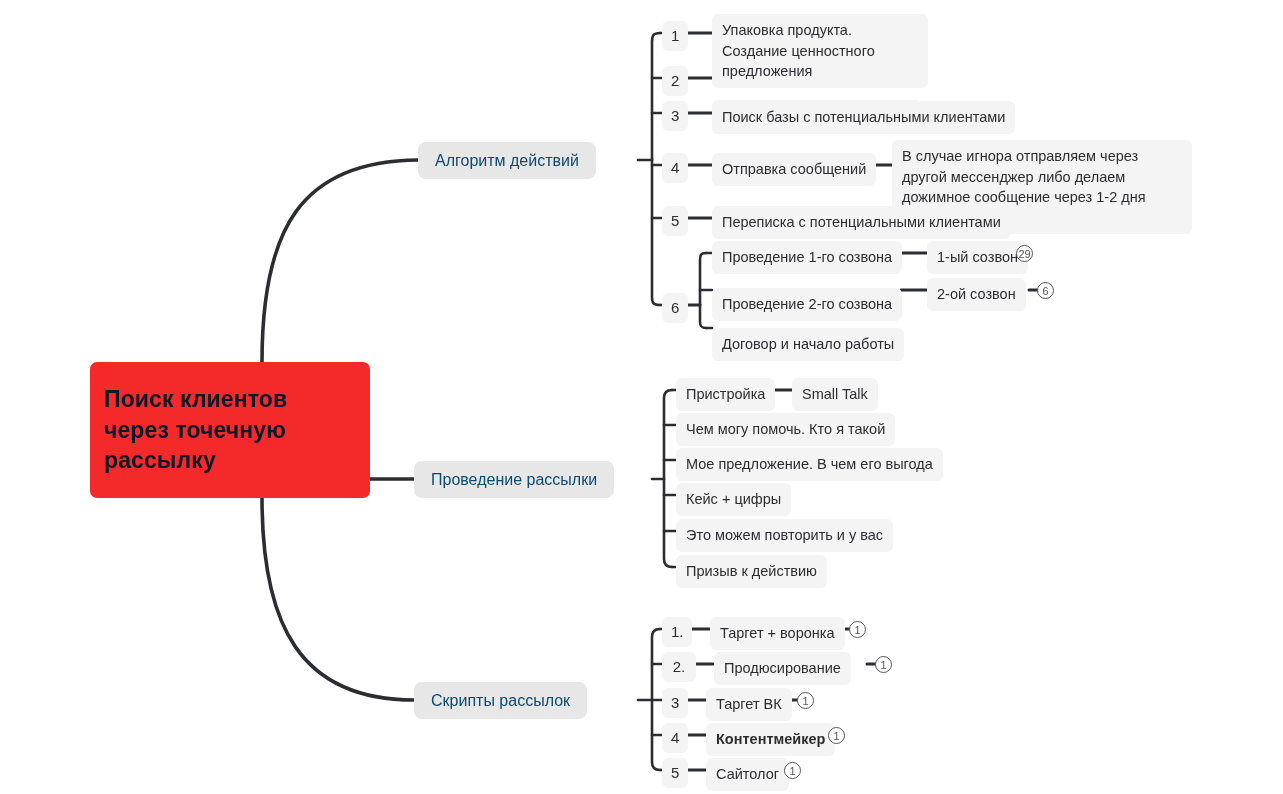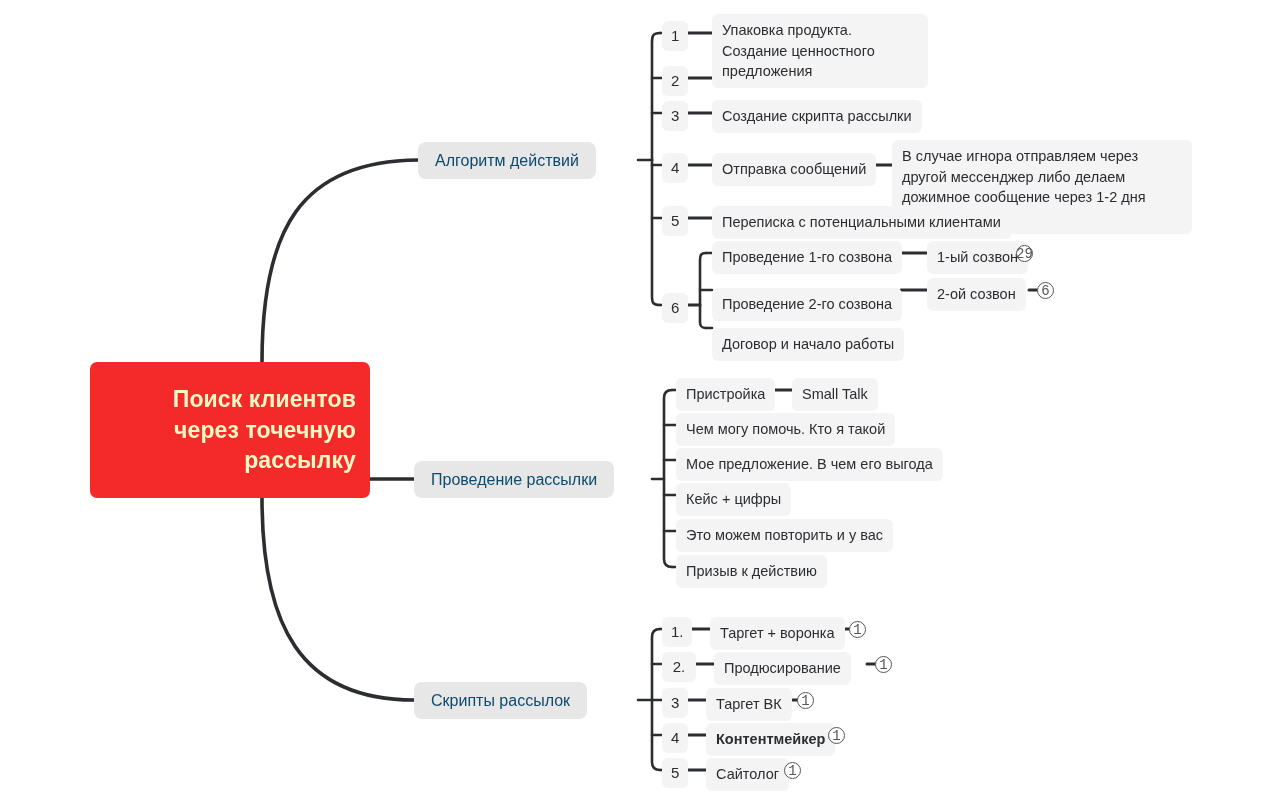--- a/index.html
+++ b/index.html
@@ -38,25 +38,25 @@
     height: 136px;
     background: #F42A2A;
     border-radius: 7px;
     display: flex;
     align-items: center;
     justify-content: center;
     box-sizing: border-box;
     padding: 4px 14px;
   }
   .root-title {
-    color: #fef9c3;
+    color: #0f172a;
     font-size: 23px;
     font-weight: bold;
     line-height: 1.33;
-    text-align: right;
+    text-align: left;
     letter-spacing: 0.1px;
   }
 
   
   .branch-label {
     position: absolute;
     background: #e7e7e7;
     border-radius: 8px;
     font-size: 16px;
     color: #0c4a6e;
@@ -103,22 +103,21 @@
     background: #ffffff;
     color: #55565a;
     display: flex;
     align-items: center;
     justify-content: center;
     box-sizing: border-box;
   }
   .count-badge.sm {
     width: 17px;
     height: 17px;
-    font-size: 14px;
-    font-family: Liberation Mono, monospace;
+    font-size: 11px;
   }
 </style>
 </head>
 <body>
 
 <div id="canvas">
 
   <svg id="edges" viewBox="0 0 1283 794" xmlns="http://www.w3.org/2000/svg">
     <g fill="none" stroke="#2b2d31" stroke-width="3.4" stroke-linecap="round" stroke-linejoin="round">
 
@@ -210,20 +209,21 @@
 
   <div class="chip" style="left:662px; top:21px; width:26px;">1</div>
   <div class="chip" style="left:662px; top:66px; width:26px;">2</div>
   <div class="chip" style="left:662px; top:101px; width:26px;">3</div>
   <div class="chip" style="left:662px; top:153px; width:26px;">4</div>
   <div class="chip" style="left:662px; top:206px; width:26px;">5</div>
   <div class="chip" style="left:662px; top:293px; width:26px;">6</div>
 
   <div class="pill multi" style="left:712px; top:14px; width:216px;">Упаковка продукта. Создание ценностного предложения</div>
   <div class="pill" style="left:712px; top:66px;margin-top:34px;">Создание скрипта рассылки</div>
+  <div class="pill" style="left:712px; top:101px;">Поиск базы с потенциальными клиентами</div>
   <div class="pill" style="left:712px; top:153px;">Отправка сообщений</div>
   <div class="pill multi" style="left:892px; top:140px; width:300px;">В случае игнора отправляем через другой мессенджер либо делаем дожимное сообщение через 1-2 дня после первого</div>
   <div class="pill" style="left:712px; top:206px;">Переписка с потенциальными клиентами</div>
 
   <div class="pill" style="left:712px; top:241px;">Проведение 1-го созвона</div>
   <div class="pill" style="left:927px; top:241px;">1-ый созвон</div>
   <div class="count-badge sm" style="left:1016px; top:245px;">29</div>
 
   <div class="pill" style="left:712px; top:278px;margin-top:10px;">Проведение 2-го созвона</div>
   <div class="pill" style="left:927px; top:278px;">2-ой созвон</div>

